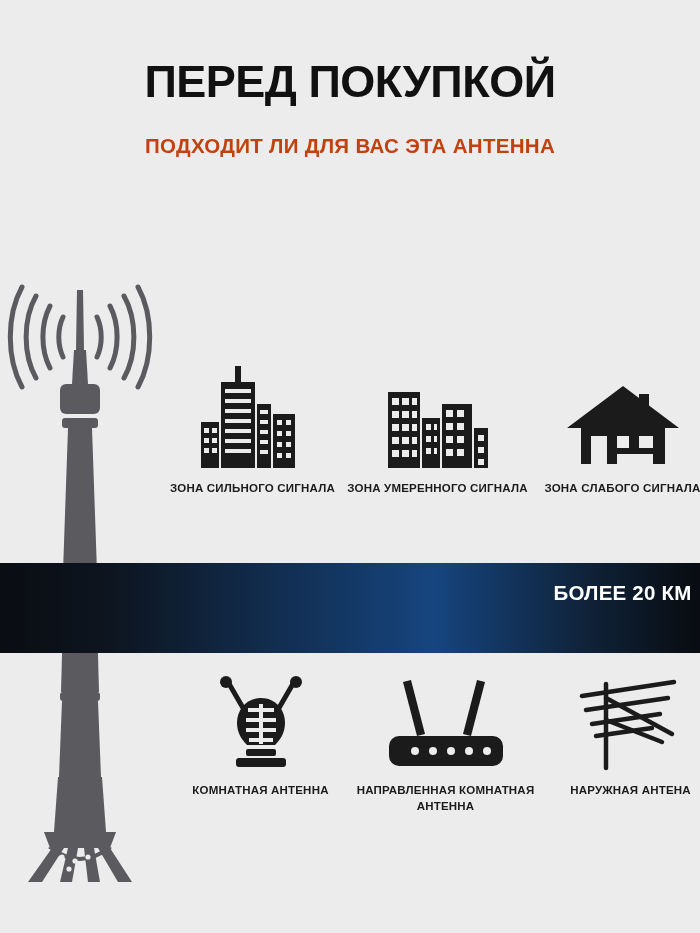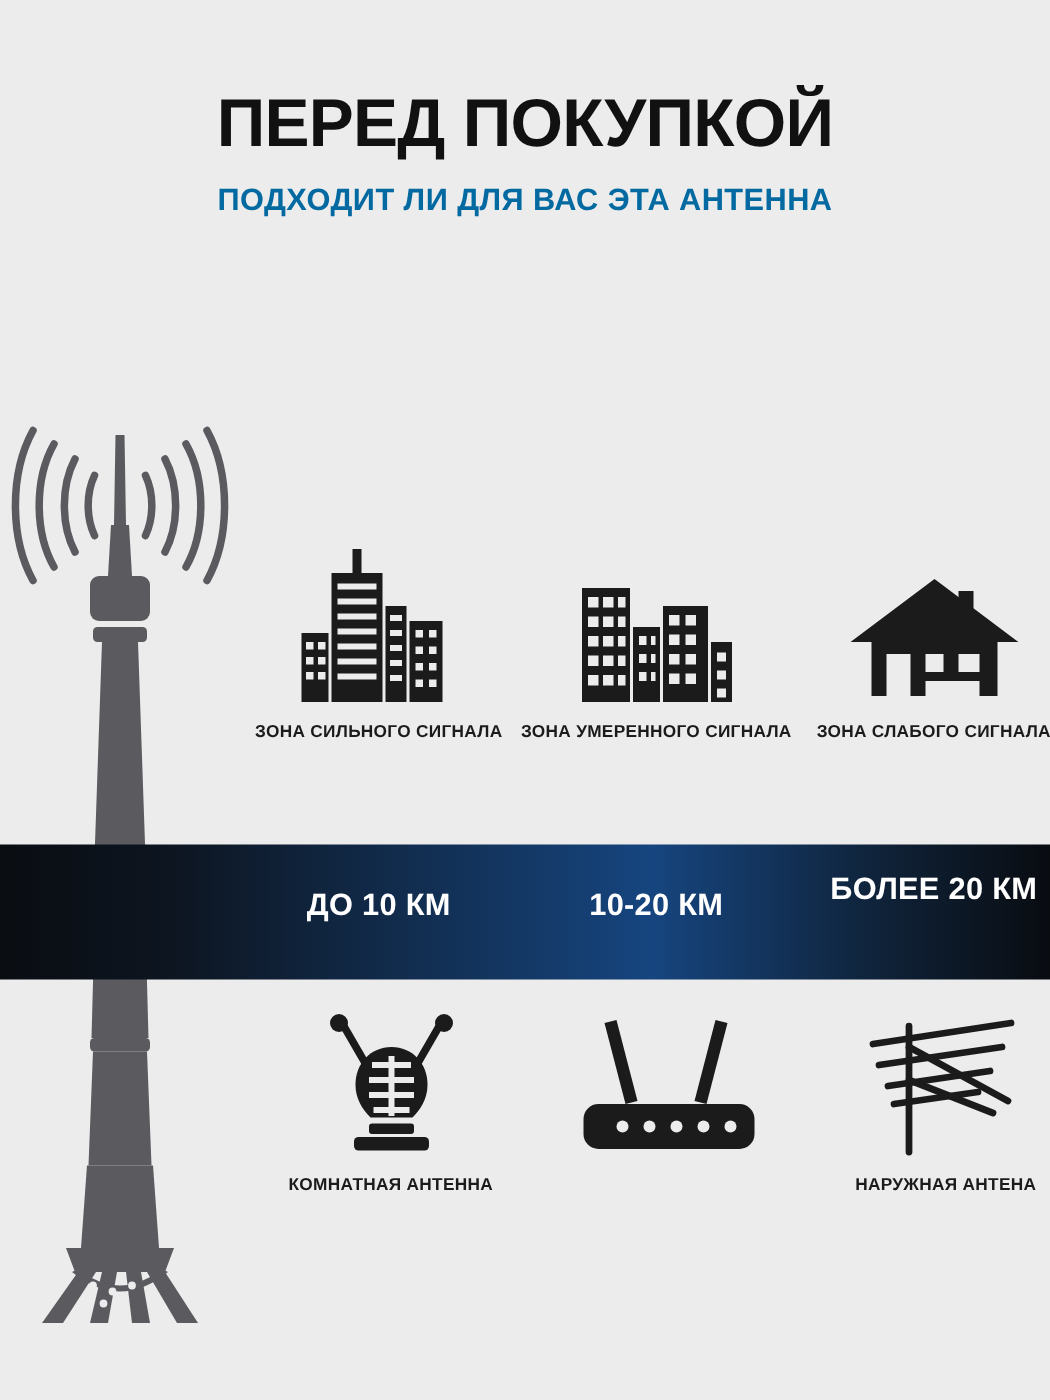--- a/index.html
+++ b/index.html
@@ -37,25 +37,25 @@
     line-height: 1.06;
     color: #111111;
     text-transform: uppercase;
     margin: 0;
     padding: 0 20px;
   }
   .title .line2 {
     display: block;
   }
   .subtitle {
-    margin-top: 16px;
+    margin-top: 28px;
     font-size: 20.5px;
     font-weight: bold;
     letter-spacing: 0.3px;
-    color: #0369a1;
+    color: #c2410c;
     text-transform: uppercase;
   }
 
   
   .tower-wrap {
     position: absolute;
     left: 0px;
     top: 272px;
     width: 180px;
     height: 610px;
@@ -308,22 +308,20 @@
             <rect x="50" y="74" width="36" height="10"></rect>
           </g>
         </svg>
       </div>
       <div class="caption">ЗОНА СЛАБОГО СИГНАЛА</div>
     </div>
   </div>
 
   <div class="band">
     <div class="band-inner">
-      <div class="band-cell c1 v-center">ДО 10 КМ</div>
-      <div class="band-cell c2 v-center">10-20 КМ</div>
       <div class="band-cell c3 v-top">БОЛЕЕ 20 КМ</div>
     </div>
   </div>
 
   <div class="row-bottom">
 
     <div class="cell c1">
       <div class="icon small">
         <svg width="110" height="96" viewBox="0 0 110 96" xmlns="http://www.w3.org/2000/svg">
           <g stroke="#1b1b1b" stroke-width="5" fill="none" stroke-linecap="round">
@@ -359,20 +357,21 @@
           </g>
           <g fill="#ececed">
             <circle cx="34" cy="75" r="4"></circle>
             <circle cx="52" cy="75" r="4"></circle>
             <circle cx="70" cy="75" r="4"></circle>
             <circle cx="88" cy="75" r="4"></circle>
             <circle cx="106" cy="75" r="4"></circle>
           </g>
         </svg>
       </div>
+      <div class="caption">НАПРАВЛЕННАЯ КОМНАТНАЯ АНТЕННА</div>
     </div>
 
     <div class="cell c3">
       <div class="icon small">
         <svg width="110" height="96" viewBox="0 0 110 96" xmlns="http://www.w3.org/2000/svg">
           <g stroke="#1b1b1b" stroke-width="4.5" fill="none" stroke-linecap="round">
             <line x1="30" y1="8" x2="30" y2="92"></line>
             <line x1="6" y1="20" x2="98" y2="6"></line>
             <line x1="10" y1="34" x2="92" y2="22"></line>
             <line x1="16" y1="48" x2="84" y2="38"></line>

